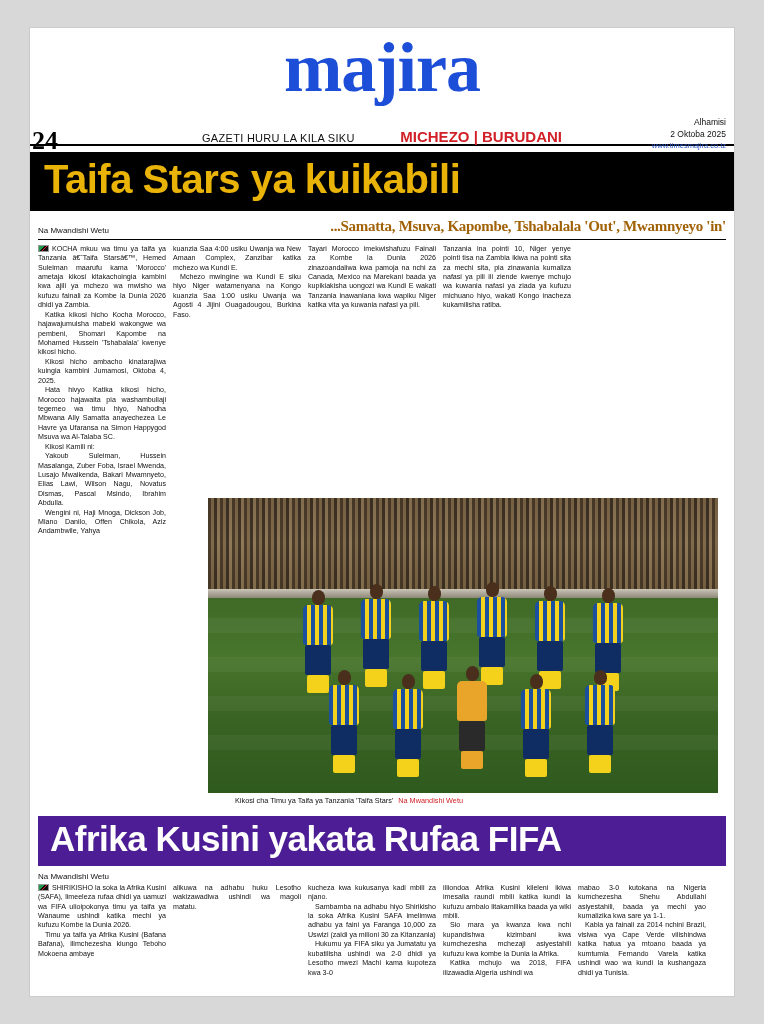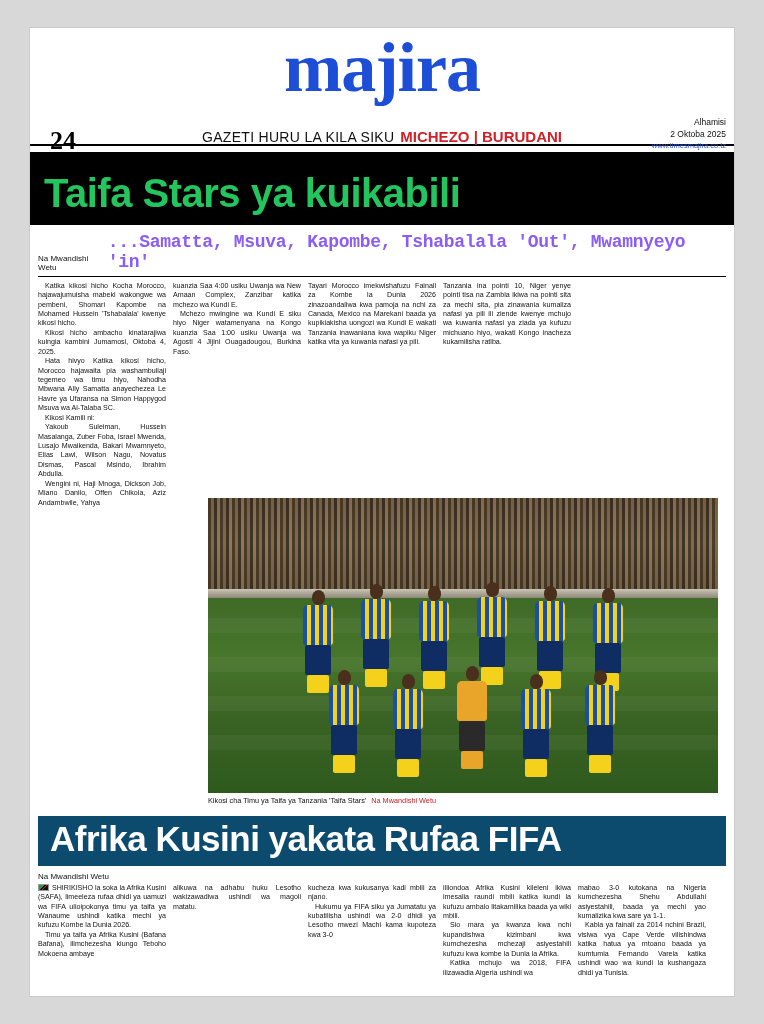--- a/index.html
+++ b/index.html
@@ -23,21 +23,21 @@
 
   
   .masthead {
     position: relative;
     height: 118px;
     border-bottom: 2px solid #000;
     padding: 0 8px;
   }
   .page-number {
     position: absolute;
-    left: 20px;
+    left: 2px;
     top: 98px;
     font-family: "Liberation Serif", serif;
     font-size: 26px;
     font-weight: 700;
     color: #000;
   }
   .masthead-center {
     position: absolute;
     left: 172px;
     top: 8px;
@@ -55,21 +55,21 @@
   .masthead-sub {
     position: absolute;
     left: 172px;
     top: 100px;
     width: 360px;
     display: flex;
     justify-content: space-between;
     align-items: baseline;
   }
   .tagline {
-    font-size: 14px;
+    font-size: 11px;
     letter-spacing: 0.3px;
     color: #111;
   }
   .sections {
     font-family: "Liberation Sans", sans-serif;
     font-size: 15px;
     font-weight: 700;
     color: #d12027;
     letter-spacing: 0px;
   }
@@ -85,42 +85,41 @@
   .masthead-right .url { color: #2a56c6; font-size: 7.5px; }
 
   
   .headline-block {
     background: #000;
     margin-top: 6px;
     padding: 6px 14px 10px 14px;
   }
   .headline {
     font-family: "Liberation Sans", sans-serif;
-    color: #22c55e;
+    color: #eab308;
     font-weight: 700;
     font-size: 40px;
     line-height: 1.07;
     letter-spacing: -0.5px;
-    margin-top: 14px;
   }
   .byline-row {
     display: flex;
     justify-content: space-between;
     align-items: flex-end;
     margin: 7px 8px 4px 8px;
   }
   .byline {
     font-size: 8px;
     color: #111;
   }
   .kicker {
-    font-family: Liberation Mono, monospace;
-    font-size: 18px;
-    font-weight: 700;
-    color: #8b5cf6;
+    font-family: Liberation Serif, serif;
+    font-size: 15px;
+    font-weight: 700;
+    color: #a16207;
     letter-spacing: -0.3px;
   }
   .rule-thin { border-top: 1px solid #000; margin: 0 8px; }
 
   
   .top-section {
     display: flex;
     margin: 5px 8px 0 8px;
     gap: 7px;
   }
@@ -207,27 +206,28 @@
   .p-socks {
     width: 22px; height: 18px; margin: 0 auto;
     background: #f4d21c; border-radius: 2px;
   }
   .gk .p-body { background: #e8a52a; }
   .gk .p-legs { background: #2a2a2a; }
   .gk .p-socks { background: #e8a52a; }
   .photo-caption-row {
     display: flex; align-items: baseline; gap: 5px;
     margin-top: 3px;
+    margin-left: 27px;
   }
   .photo-caption { font-size: 7.3px; color: #111; }
   .photo-credit { font-size: 7.3px; color: #d12027; }
 
   
   .red-banner {
-    background: #0c4a6e;
+    background: #4c1d95;
     margin: 8px 8px 0 8px;
     padding: 5px 12px 8px 12px;
   }
   .red-banner h2 {
     margin: 0;
     font-family: "Liberation Sans", sans-serif;
     color: #fff;
     font-weight: 700;
     font-size: 35px;
     line-height: 1.05;
@@ -273,20 +273,21 @@
   </div>
 
   <div class="byline-row">
     <div class="byline">Na Mwandishi Wetu</div>
     <div class="kicker">...Samatta, Msuva, Kapombe, Tshabalala 'Out', Mwamnyeyo 'in'</div>
   </div>
   <div class="rule-thin"></div>
 
   <div class="top-section">
     <div class="col col-1">
+      <p class="first"><span class="flag-box"></span><span>KOCHA mkuu wa timu ya taifa ya Tanzania â€˜Taifa Starsâ€™, Hemed Suleiman maarufu kama 'Morocco' ametaja kikosi kitakachoingia kambini kwa ajili ya mchezo wa mwisho wa kufuzu fainali za Kombe la Dunia 2026 dhidi ya Zambia.</span></p>
       <p>Katika kikosi hicho Kocha Morocco, hajawajumuisha mabeki wakongwe wa pembeni, Shomari Kapombe na Mohamed Hussein 'Tshabalala' kwenye kikosi hicho.</p>
       <p>Kikosi hicho ambacho kinatarajiwa kuingia kambini Jumamosi, Oktoba 4, 2025.</p>
       <p>Hata hivyo Katika kikosi hicho, Morocco hajawaita pia washambuliaji tegemeo wa timu hiyo, Nahodha Mbwana Ally Samatta anayechezea Le Havre ya Ufaransa na Simon Happygod Msuva wa Al-Talaba SC.</p>
       <p>Kikosi Kamili ni:</p>
       <p>Yakoub Suleiman, Hussein Masalanga, Zuber Foba, Israel Mwenda, Lusajo Mwaikenda, Bakari Mwamnyeto, Elias Lawi, Wilson Nagu, Novatus Dismas, Pascal Msindo, Ibrahim Abdulla.</p>
       <p>Wengini ni, Haji Mnoga, Dickson Job, Miano Danilo, Offen Chikola, Aziz Andambwile, Yahya</p>
     </div>
     <div class="col col-3">
       <p class="first">kuanzia Saa 4:00 usiku Uwanja wa New Amaan Complex, Zanzibar katika mchezo wa Kundi E.</p>
       <p>Mchezo mwingine wa Kundi E siku hiyo Niger watamenyana na Kongo kuanzia Saa 1:00 usiku Uwanja wa Agosti 4 Jijini Ouagadougou, Burkina Faso.</p>
@@ -396,20 +397,21 @@
     <div class="bottom-section">
       <div class="col col-1">
         <p class="first"><span class="flag-box"></span><span>SHIRIKISHO la soka la Afrika Kusini (SAFA), limeeleza rufaa dhidi ya uamuzi wa FIFA ulioipokonya timu ya taifa ya Wanaume ushindi katika mechi ya kufuzu Kombe la Dunia 2026.</span></p>
         <p>Timu ya taifa ya Afrika Kusini (Bafana Bafana), ilimchezesha kiungo Teboho Mokoena ambaye</p>
       </div>
       <div class="col col-2">
         <p class="first">alikuwa na adhabu huku Lesotho wakizawadiwa ushindi wa magoli matatu.</p>
       </div>
       <div class="col col-3">
         <p class="first">kucheza kwa kukusanya kadi mbili za njano.</p>
+        <p>Sambamba na adhabu hiyo Shirikisho la soka Afrika Kusini SAFA imelimwa adhabu ya faini ya Faranga 10,000 za Uswizi (zaidi ya milioni 30 za Kitanzania)</p>
         <p>Hukumu ya FIFA siku ya Jumatatu ya kubatilisha ushindi wa 2-0 dhidi ya Lesotho mwezi Machi kama kupoteza kwa 3-0</p>
       </div>
       <div class="col col-4">
         <p class="first">iliiondoa Afrika Kusini kileleni ikiwa imesalia raundi mbili katika kundi la kufuzu ambalo litakamilika baada ya wiki mbili.</p>
         <p>Sio mara ya kwanza kwa nchi kupandishwa kizimbani kwa kumchezesha mchezaji asiyestahili kufuzu kwa kombe la Dunia la Afrika.</p>
         <p>Katika mchujo wa 2018, FIFA ilizawadia Algeria ushindi wa</p>
       </div>
       <div class="col col-4">
         <p class="first">mabao 3-0 kutokana na Nigeria kumchezesha Shehu Abdullahi asiyestahili, baada ya mechi yao kumalizika kwa sare ya 1-1.</p>
         <p>Kabla ya fainali za 2014 nchini Brazil, visiwa vya Cape Verde vilishindwa katika hatua ya mtoano baada ya kumtumia Fernando Varela katika ushindi wao wa kundi la kushangaza dhidi ya Tunisia.</p>

